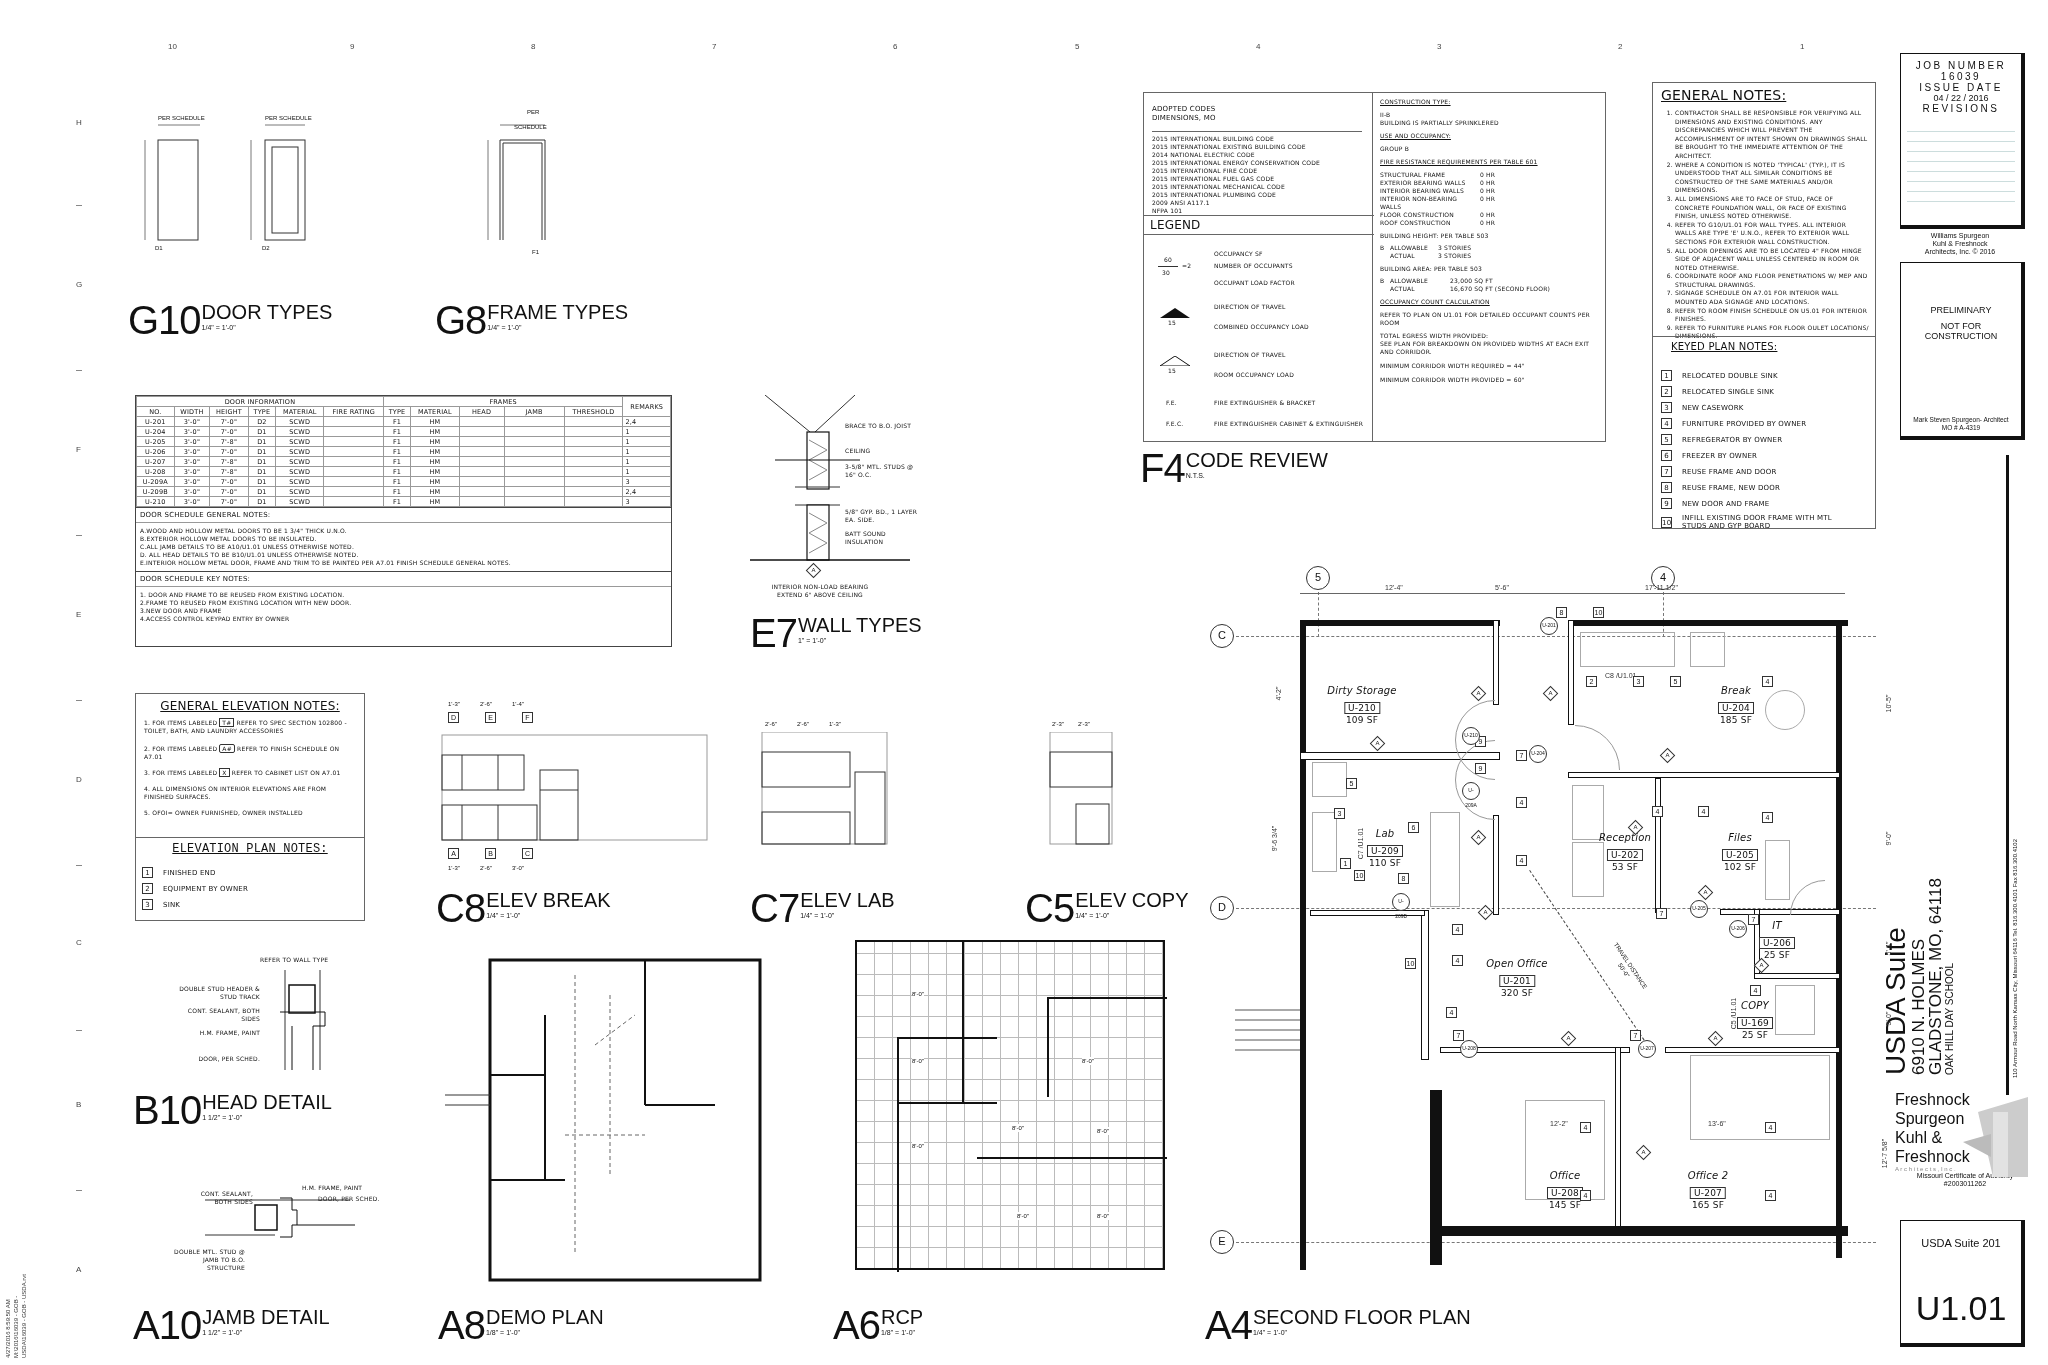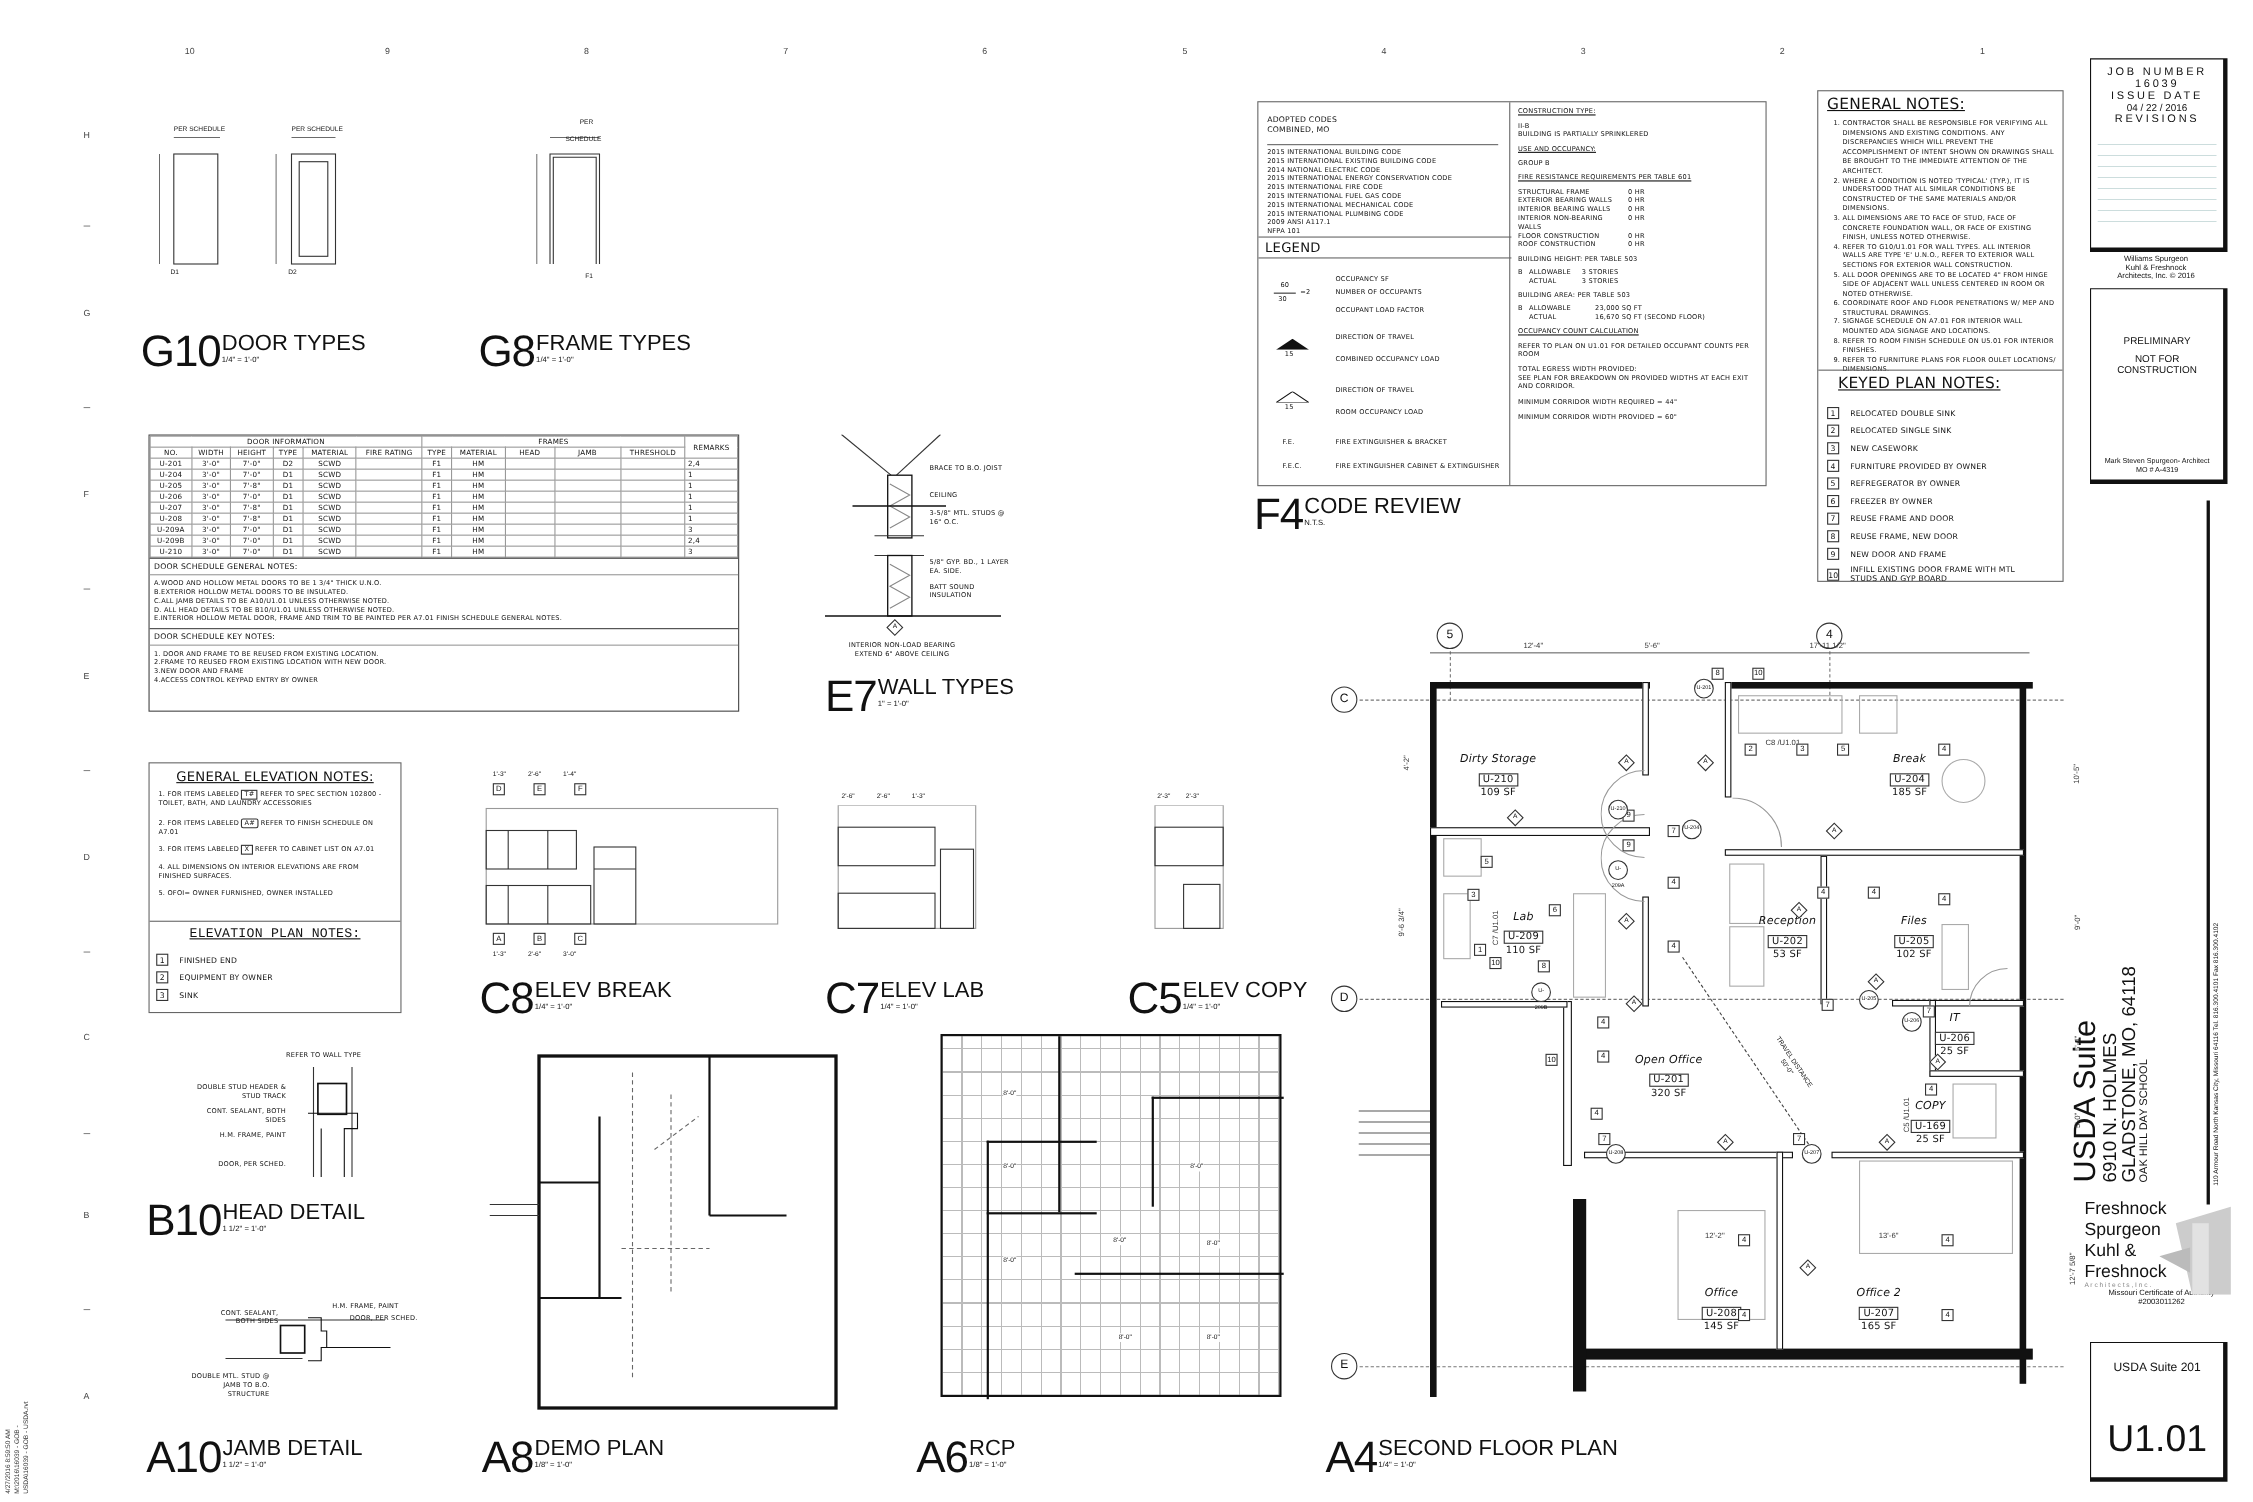--- a/index.html
+++ b/index.html
@@ -330,21 +330,21 @@
     <span class="txt">
         <span class="name">WALL TYPES</span>
         <span class="scale">1" = 1'-0"</span>
       </span>
   </div>
 </div>
 
 <div class="box hand" style="left:1143px; top:92px; width:463px; height:350px; border-color:#666;">
   <div class="abs small" style="left:8px; top:12px;">
     <div>ADOPTED CODES</div>
-    <div>COMBINED, MO</div>
+    <div>DIMENSIONS, MO</div>
   </div>
   <div class="abs" style="left:8px; top:38px; width:210px; border-top:1px solid #666;"></div>
   <div class="abs tiny" style="left:8px; top:42px;">
     <div>2015 INTERNATIONAL BUILDING CODE</div>
     <div>2015 INTERNATIONAL EXISTING BUILDING CODE</div>
     <div>2014 NATIONAL ELECTRIC CODE</div>
     <div>2015 INTERNATIONAL ENERGY CONSERVATION CODE</div>
     <div>2015 INTERNATIONAL FIRE CODE</div>
     <div>2015 INTERNATIONAL FUEL GAS CODE</div>
     <div>2015 INTERNATIONAL MECHANICAL CODE</div>
@@ -459,21 +459,21 @@
     <li>WHERE A CONDITION IS NOTED 'TYPICAL' (TYP.), IT IS UNDERSTOOD THAT ALL SIMILAR CONDITIONS BE CONSTRUCTED OF THE SAME MATERIALS AND/OR DIMENSIONS.</li>
     <li>ALL DIMENSIONS ARE TO FACE OF STUD, FACE OF CONCRETE FOUNDATION WALL, OR FACE OF EXISTING FINISH, UNLESS NOTED OTHERWISE.</li>
     <li>REFER TO G10/U1.01 FOR WALL TYPES. ALL INTERIOR WALLS ARE TYPE 'E' U.N.O., REFER TO EXTERIOR WALL SECTIONS FOR EXTERIOR WALL CONSTRUCTION.</li>
     <li>ALL DOOR OPENINGS ARE TO BE LOCATED 4" FROM HINGE SIDE OF ADJACENT WALL UNLESS CENTERED IN ROOM OR NOTED OTHERWISE.</li>
     <li>COORDINATE ROOF AND FLOOR PENETRATIONS W/ MEP AND STRUCTURAL DRAWINGS.</li>
     <li>SIGNAGE SCHEDULE ON A7.01 FOR INTERIOR WALL MOUNTED ADA SIGNAGE AND LOCATIONS.</li>
     <li>REFER TO ROOM FINISH SCHEDULE ON U5.01 FOR INTERIOR FINISHES.</li>
     <li>REFER TO FURNITURE PLANS FOR FLOOR OULET LOCATIONS/ DIMENSIONS.</li>
   </ol>
   <div style="position:absolute; left:0; right:0; top:253px; border-top:1.5px solid #666;"></div>
-  <div style="position:absolute; left:18px; top:258px; font-size:14px; text-decoration:underline;">KEYED PLAN  NOTES:</div>
+  <div style="position:absolute; left:18px; top:258px; font-size:10px; text-decoration:underline;">KEYED PLAN  NOTES:</div>
   <div style="position:absolute; left:8px; top:282px; right:8px;">
     <div class="keyrow">
         <span class="keybox">1</span>
         <span>RELOCATED DOUBLE SINK</span>
       </div>
     <div class="keyrow">
         <span class="keybox">2</span>
         <span>RELOCATED SINGLE SINK</span>
       </div>
     <div class="keyrow">

